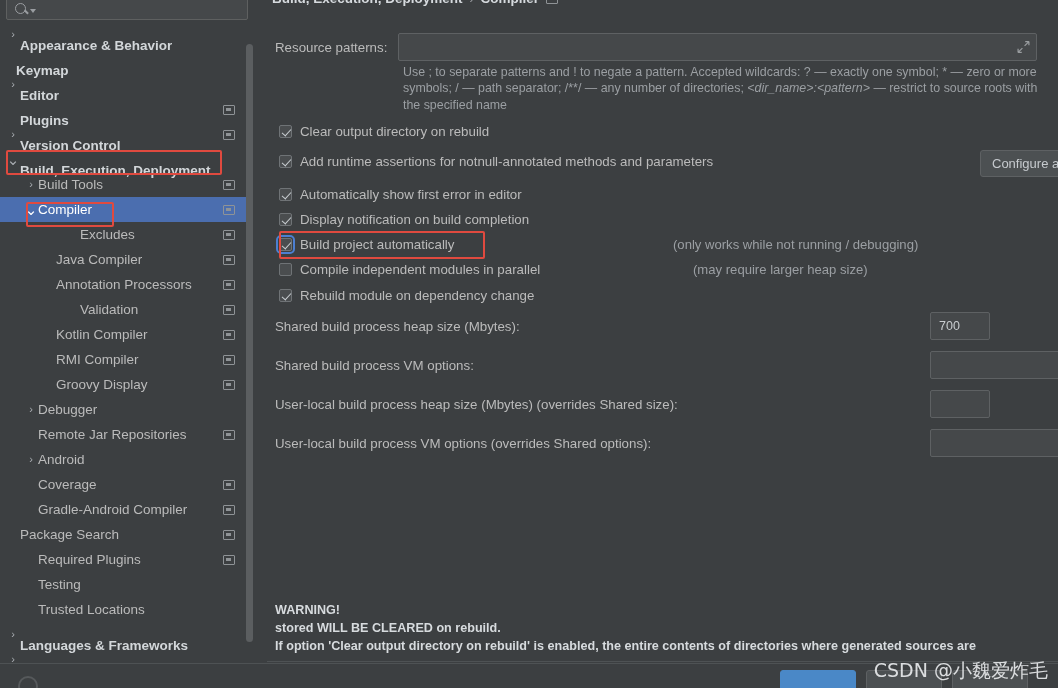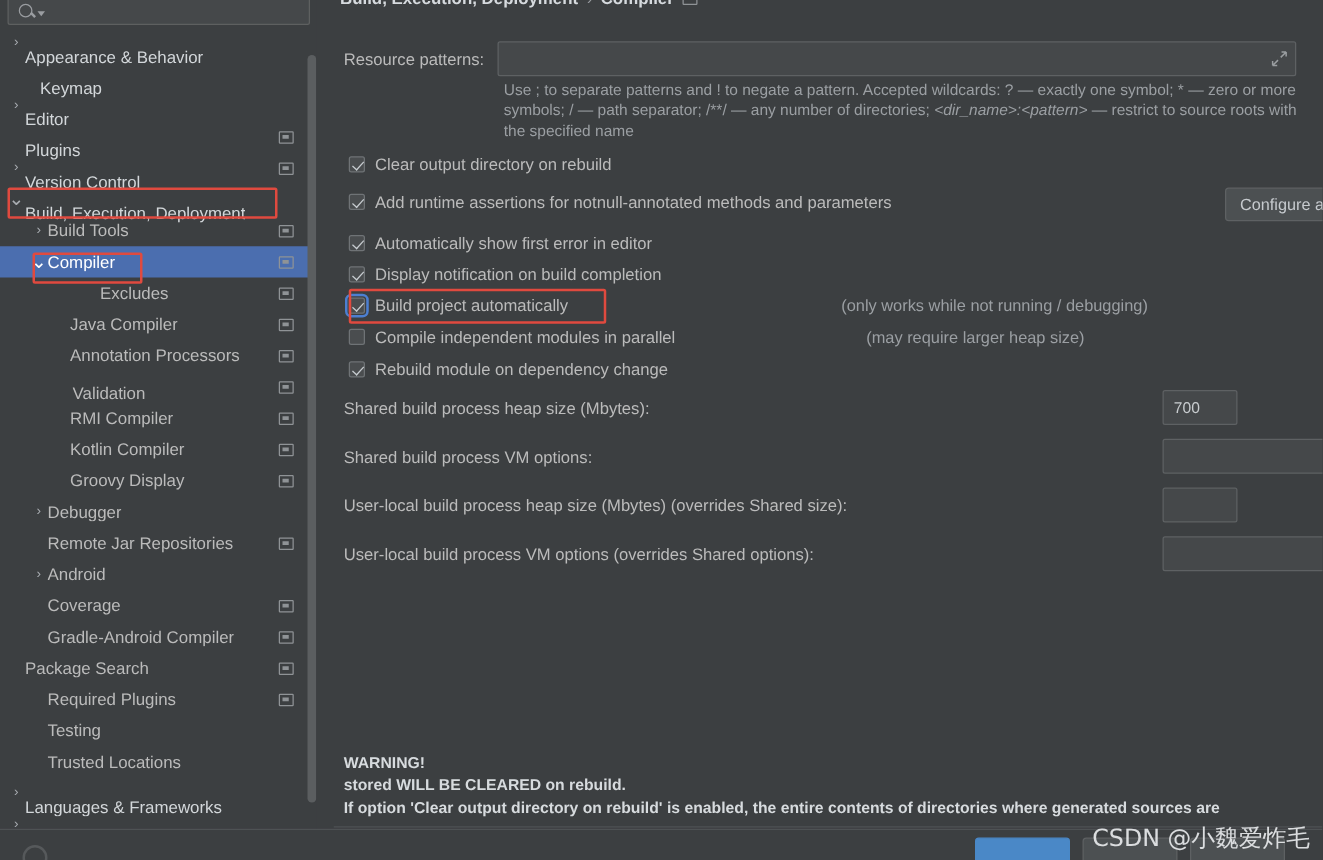--- a/index.html
+++ b/index.html
@@ -39,21 +39,21 @@
   .node {
     position: relative; height: 25px; display: flex; align-items: center;
     color: #bbbbbb; font-size: 13.5px; white-space: nowrap; cursor: default;
   }
   .node.sel { background: #4b6eaf; color: #ffffff; }
   .node .arrow {
     width: 14px; min-width:14px; text-align: center; color: #a9adb2; font-size: 11px; line-height: 1;
   }
   .node.sel .arrow { color:#ffffff; }
   .node .label { overflow: hidden; text-overflow: ellipsis; }
-  .node.bold .label { font-weight: normal; color: #d3d7da; margin-top: 21px; }
+  .node.bold .label { font-weight: bold; color: #d3d7da; margin-top: 21px; }
   .cfgicon {
     position: absolute; right: 18px; top: 50%; transform: translateY(-50%);
     width: 12px; height: 10px; border: 1.5px solid #8f9396; border-radius: 1px;
   }
   .cfgicon::after {
     content:""; position:absolute; left:2px; top:2px; width:5px; height:3px; background:#8f9396;
   }
   #tree-scrollbar {
     position: absolute; left: 246px; top: 44px; width: 7px; height: 598px;
     background: #5b5e60; border-radius: 4px;
@@ -168,21 +168,21 @@
         <span class="caret-sm"></span>
       </div>
       <input id="search-input" value="" placeholder="" style="">
     </div>
 
     <div id="tree">
         <div class="node bold" style="padding-left: 6px;">
           <span class="arrow">›</span>
           <span class="label">Appearance &amp; Behavior</span>
         </div>
-        <div class="node bold" style="padding-left: 18px; text-align: right;">
+        <div class="node bold" style="padding-left: 2px; text-align: right;">
           <span class="arrow"></span>
           <span class="label">Keymap</span>
         </div>
         <div class="node bold" style="padding-left: 6px;">
           <span class="arrow">›</span>
           <span class="label">Editor</span>
         </div>
         <div class="node bold" style="padding-left: 6px;">
           <span class="arrow"></span>
           <span class="label">Plugins</span>
@@ -215,33 +215,33 @@
         <div class="node" style="padding-left: 42px;">
           <span class="arrow"></span>
           <span class="label">Java Compiler</span>
           <span class="cfgicon"></span>
         </div>
         <div class="node" style="padding-left: 42px;">
           <span class="arrow"></span>
           <span class="label">Annotation Processors</span>
           <span class="cfgicon"></span>
         </div>
-        <div class="node" style="padding-left: 44px; align-items: flex-end;">
+        <div class="node" style="padding-left: 66px;">
           <span class="arrow"></span>
           <span class="label">Validation</span>
           <span class="cfgicon"></span>
         </div>
         <div class="node" style="padding-left: 42px;">
           <span class="arrow"></span>
+          <span class="label">Kotlin Compiler</span>
+          <span class="cfgicon"></span>
+        </div>
+        <div class="node" style="padding-left: 42px;">
+          <span class="arrow"></span>
           <span class="label">RMI Compiler</span>
-          <span class="cfgicon"></span>
-        </div>
-        <div class="node" style="padding-left: 42px;">
-          <span class="arrow"></span>
-          <span class="label">Kotlin Compiler</span>
           <span class="cfgicon"></span>
         </div>
         <div class="node" style="padding-left: 42px;">
           <span class="arrow"></span>
           <span class="label">Groovy Display</span>
           <span class="cfgicon"></span>
         </div>
         <div class="node" style="padding-left: 24px;">
           <span class="arrow">›</span>
           <span class="label">Debugger</span>

